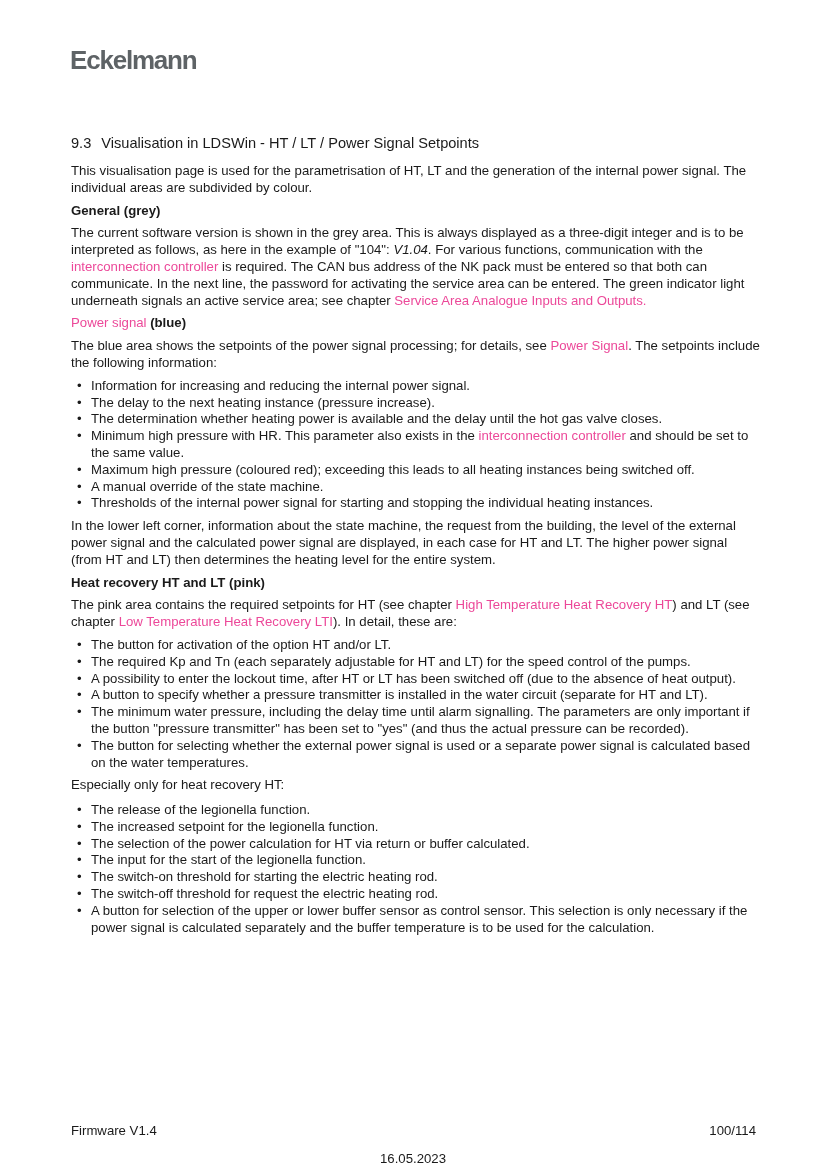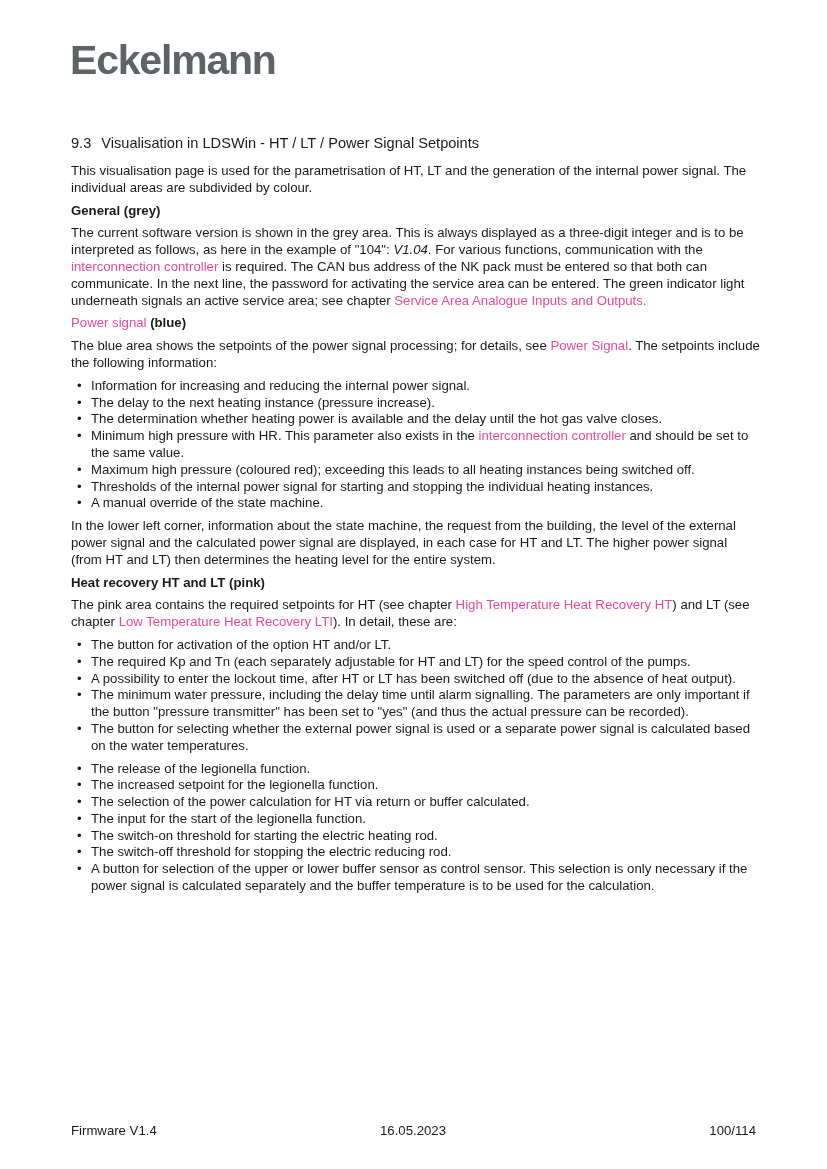--- a/index.html
+++ b/index.html
@@ -10,21 +10,21 @@
     color: #1a1a1a;
     font-size: 13.2px;
     line-height: 16.8px;
     overflow: hidden;
   }
   .logo {
     position: absolute;
     left: 70px; top: 42px;
     font-family: "Liberation Sans", sans-serif;
     font-weight: bold;
-    font-size: 41px;
+    font-size: 26px;
     letter-spacing: -1.2px;
     color: #5e6366;
     line-height: 36px;
   }
   .content {
     position: absolute;
     left: 71px; top: 134px;
     width: 690px;
   }
   h2 {
@@ -55,21 +55,21 @@
   .footer {
     position: absolute;
     top: 1123px;
     left: 71px;
     width: 685px;
     font-size: 13.2px;
     display: flex;
     justify-content: space-between;
   }
   .footer span { display: block; }
-  .footer .center { position: absolute; left: 309px; }
+  .footer .center { position: absolute; left: 309px; margin-top: 28px; }
 </style>
 </head>
 <body>
 
 <div class="logo">Eckelmann</div>
 
 <div class="content">
   <h2>
     <span class="num">9.3</span>
     <span>Visualisation in LDSWin - HT / LT / Power Signal Setpoints</span>
@@ -80,41 +80,43 @@
   <p><span>The current software version is shown in the grey area. This is always displayed as a three-digit integer and is to be interpreted as follows, as here in the example of "104": </span><em>V1.04</em><span>. For various functions, communication with the </span><a class="link">interconnection controller</a><span> is required. The CAN bus address of the NK pack must be entered so that both can communicate. In the next line, the password for activating the service area can be entered. The green indicator light underneath signals an active service area; see chapter </span><a class="link">Service Area Analogue Inputs and Outputs</a><a class="link">.</a></p>
 
   <div class="subhead"><a class="link" style="font-weight:normal">Power signal</a><span> (blue)</span></div>
   <p><span>The blue area shows the setpoints of the power signal processing; for details, see </span><a class="link">Power Signal</a><span>. The setpoints include the following information:</span></p>
   <ul>
     <li>Information for increasing and reducing the internal power signal.</li>
     <li>The delay to the next heating instance (pressure increase).</li>
     <li>The determination whether heating power is available and the delay until the hot gas valve closes.</li>
     <li><span>Minimum high pressure with HR. This parameter also exists in the </span><a class="link">interconnection controller</a><span> and should be set to the same value.</span></li>
     <li>Maximum high pressure (coloured red); exceeding this leads to all heating instances being switched off.</li>
+    <li>A manual override of the state machine.</li>
     <li>Thresholds of the internal power signal for starting and stopping the individual heating instances.</li>
-    <li>A manual override of the state machine.</li>
   </ul>
   <p>In the lower left corner, information about the state machine, the request from the building, the level of the external power signal and the calculated power signal are displayed, in each case for HT and LT. The higher power signal (from HT and LT) then determines the heating level for the entire system.</p>
 
   <div class="subhead">Heat recovery HT and LT (pink)</div>
   <p><span>The pink area contains the required setpoints for HT (see chapter </span><a class="link">High Temperature Heat Recovery HT</a><span>) and LT (see chapter </span><a class="link">Low Temperature Heat Recovery LTI</a><span>). In detail, these are:</span></p>
   <ul>
     <li>The button for activation of the option HT and/or LT.</li>
     <li>The required Kp and Tn (each separately adjustable for HT and LT) for the speed control of the pumps.</li>
     <li>A possibility to enter the lockout time, after HT or LT has been switched off (due to the absence of heat output).</li>
+    <li>A button to specify whether a pressure transmitter is installed in the water circuit (separate for HT and LT).</li>
     <li>The minimum water pressure, including the delay time until alarm signalling. The parameters are only important if the button "pressure transmitter" has been set to "yes" (and thus the actual pressure can be recorded).</li>
     <li>The button for selecting whether the external power signal is used or a separate power signal is calculated based on the water temperatures.</li>
   </ul>
+  <p style="margin-bottom:8px">Especially only for heat recovery HT:</p>
   <ul>
     <li>The release of the legionella function.</li>
     <li>The increased setpoint for the legionella function.</li>
     <li>The selection of the power calculation for HT via return or buffer calculated.</li>
     <li>The input for the start of the legionella function.</li>
     <li>The switch-on threshold for starting the electric heating rod.</li>
-    <li>The switch-off threshold for stopping the electric reducing rod.</li>
+    <li>The switch-off threshold for request the electric heating rod.</li>
     <li>A button for selection of the upper or lower buffer sensor as control sensor. This selection is only necessary if the power signal is calculated separately and the buffer temperature is to be used for the calculation.</li>
   </ul>
 </div>
 
 <div class="footer">
   <span>Firmware V1.4</span>
   <span class="center">16.05.2023</span>
   <span>100/114</span>
 </div>
 

